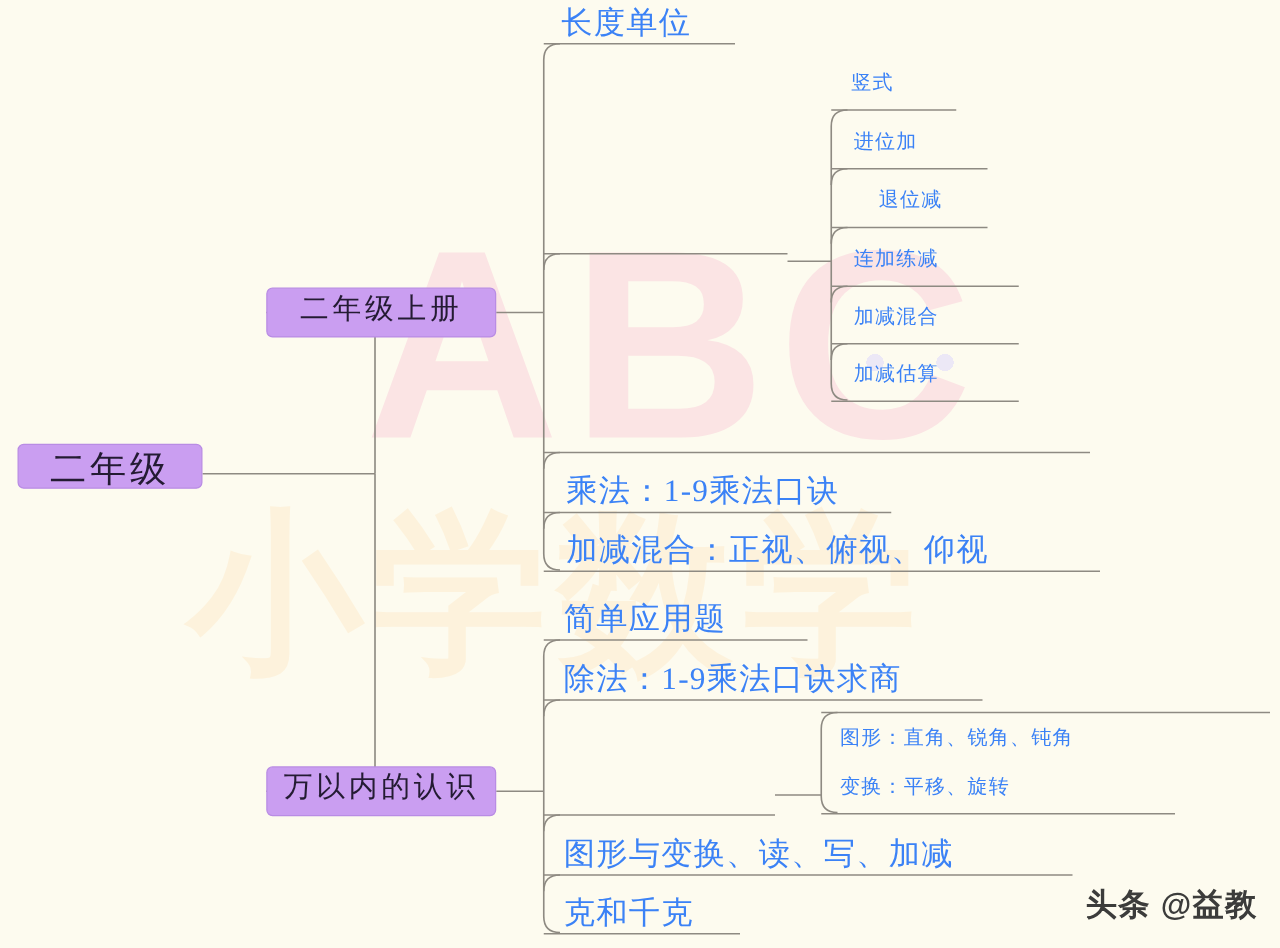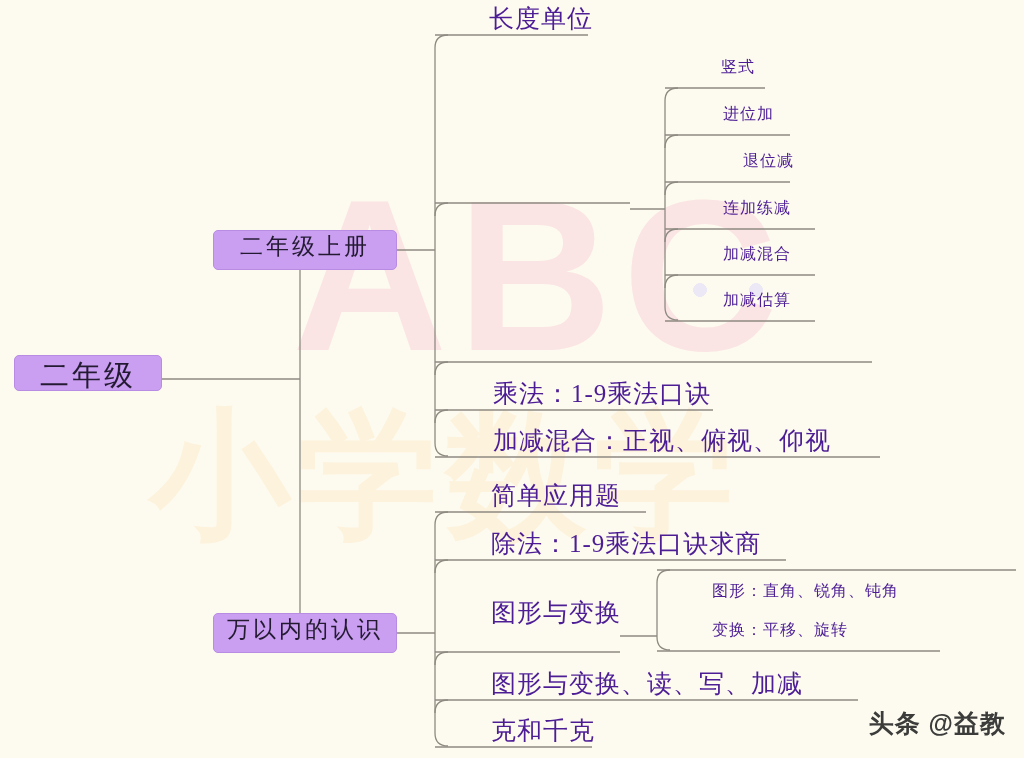--- a/index.html
+++ b/index.html
@@ -105,25 +105,24 @@
     height: 40px;
     font-size: 23px;
   }
   .pill.branch.up   { left: 213px; top: 230px; }
   .pill.branch.down { left: 213px; top: 613px; }
 
   .leaf {
     position: absolute;
     z-index: 2;
     white-space: nowrap;
-    color: #4c1d95;
+    color: #3b82f6;
     line-height: 1;
     font-size: 25px;
     letter-spacing: 1px;
-    margin-left: 40px;
   }
   .leaf.small {
     font-size: 16px;
     letter-spacing: 1px;
     text-align: center;
   }
 
   
   .credit {
     position: absolute;
@@ -220,21 +219,20 @@
 
   <div class="leaf small" style="left:681px; top:59px;">竖式</div>
   <div class="leaf small" style="left:683px; top:106px;">进位加</div>
   <div class="leaf small" style="left:703px; top:153px;">退位减</div>
   <div class="leaf small" style="left:683px; top:200px;">连加练减</div>
   <div class="leaf small" style="left:683px; top:246px;">加减混合</div>
   <div class="leaf small" style="left:683px; top:292px;">加减估算</div>
 
   <div class="leaf" style="left:451px; top:483px;">简单应用题</div>
   <div class="leaf" style="left:451px; top:531px;">除法：1-9乘法口诀求商</div>
-  <div class="leaf" style="left:451px; top:600px;">图形与变换</div>
   <div class="leaf" style="left:451px; top:671px;">图形与变换、读、写、加减</div>
   <div class="leaf" style="left:451px; top:718px;">克和千克</div>
 
   <div class="leaf small" style="left:672px; top:622px;">变换：平移、旋转</div>
   <div class="leaf small" style="left:672px; top:583px;">图形：直角、锐角、钝角</div>
 
   <div class="credit">头条 @益教</div>
 </div>
 
 </body></html>

